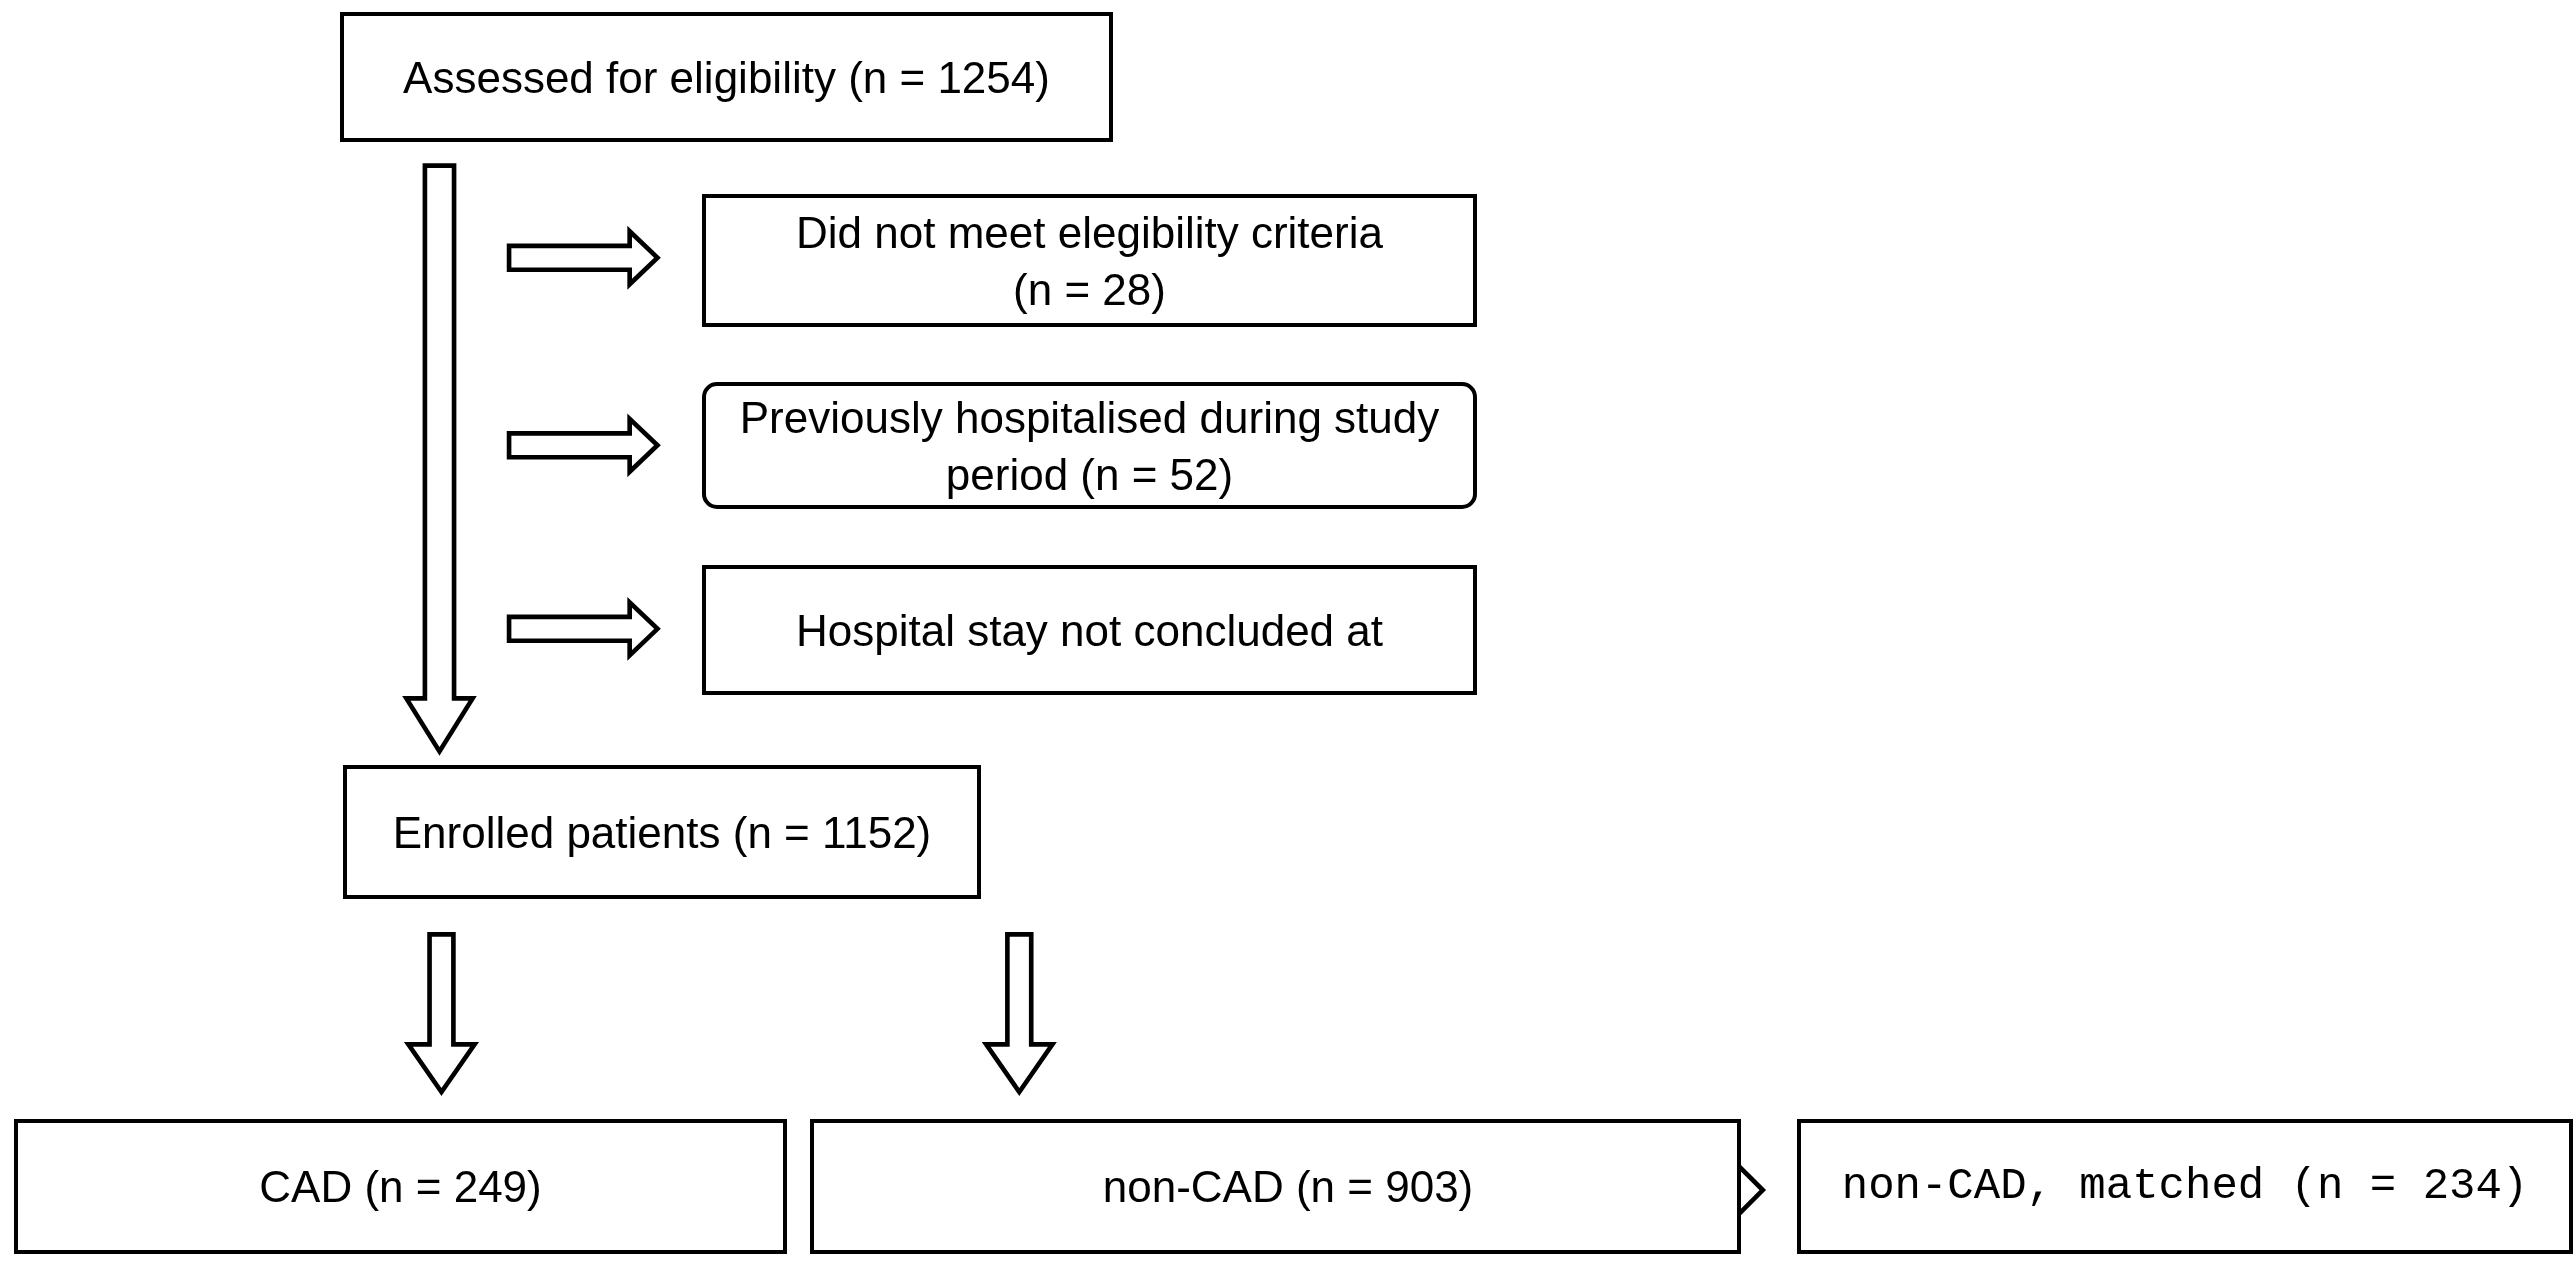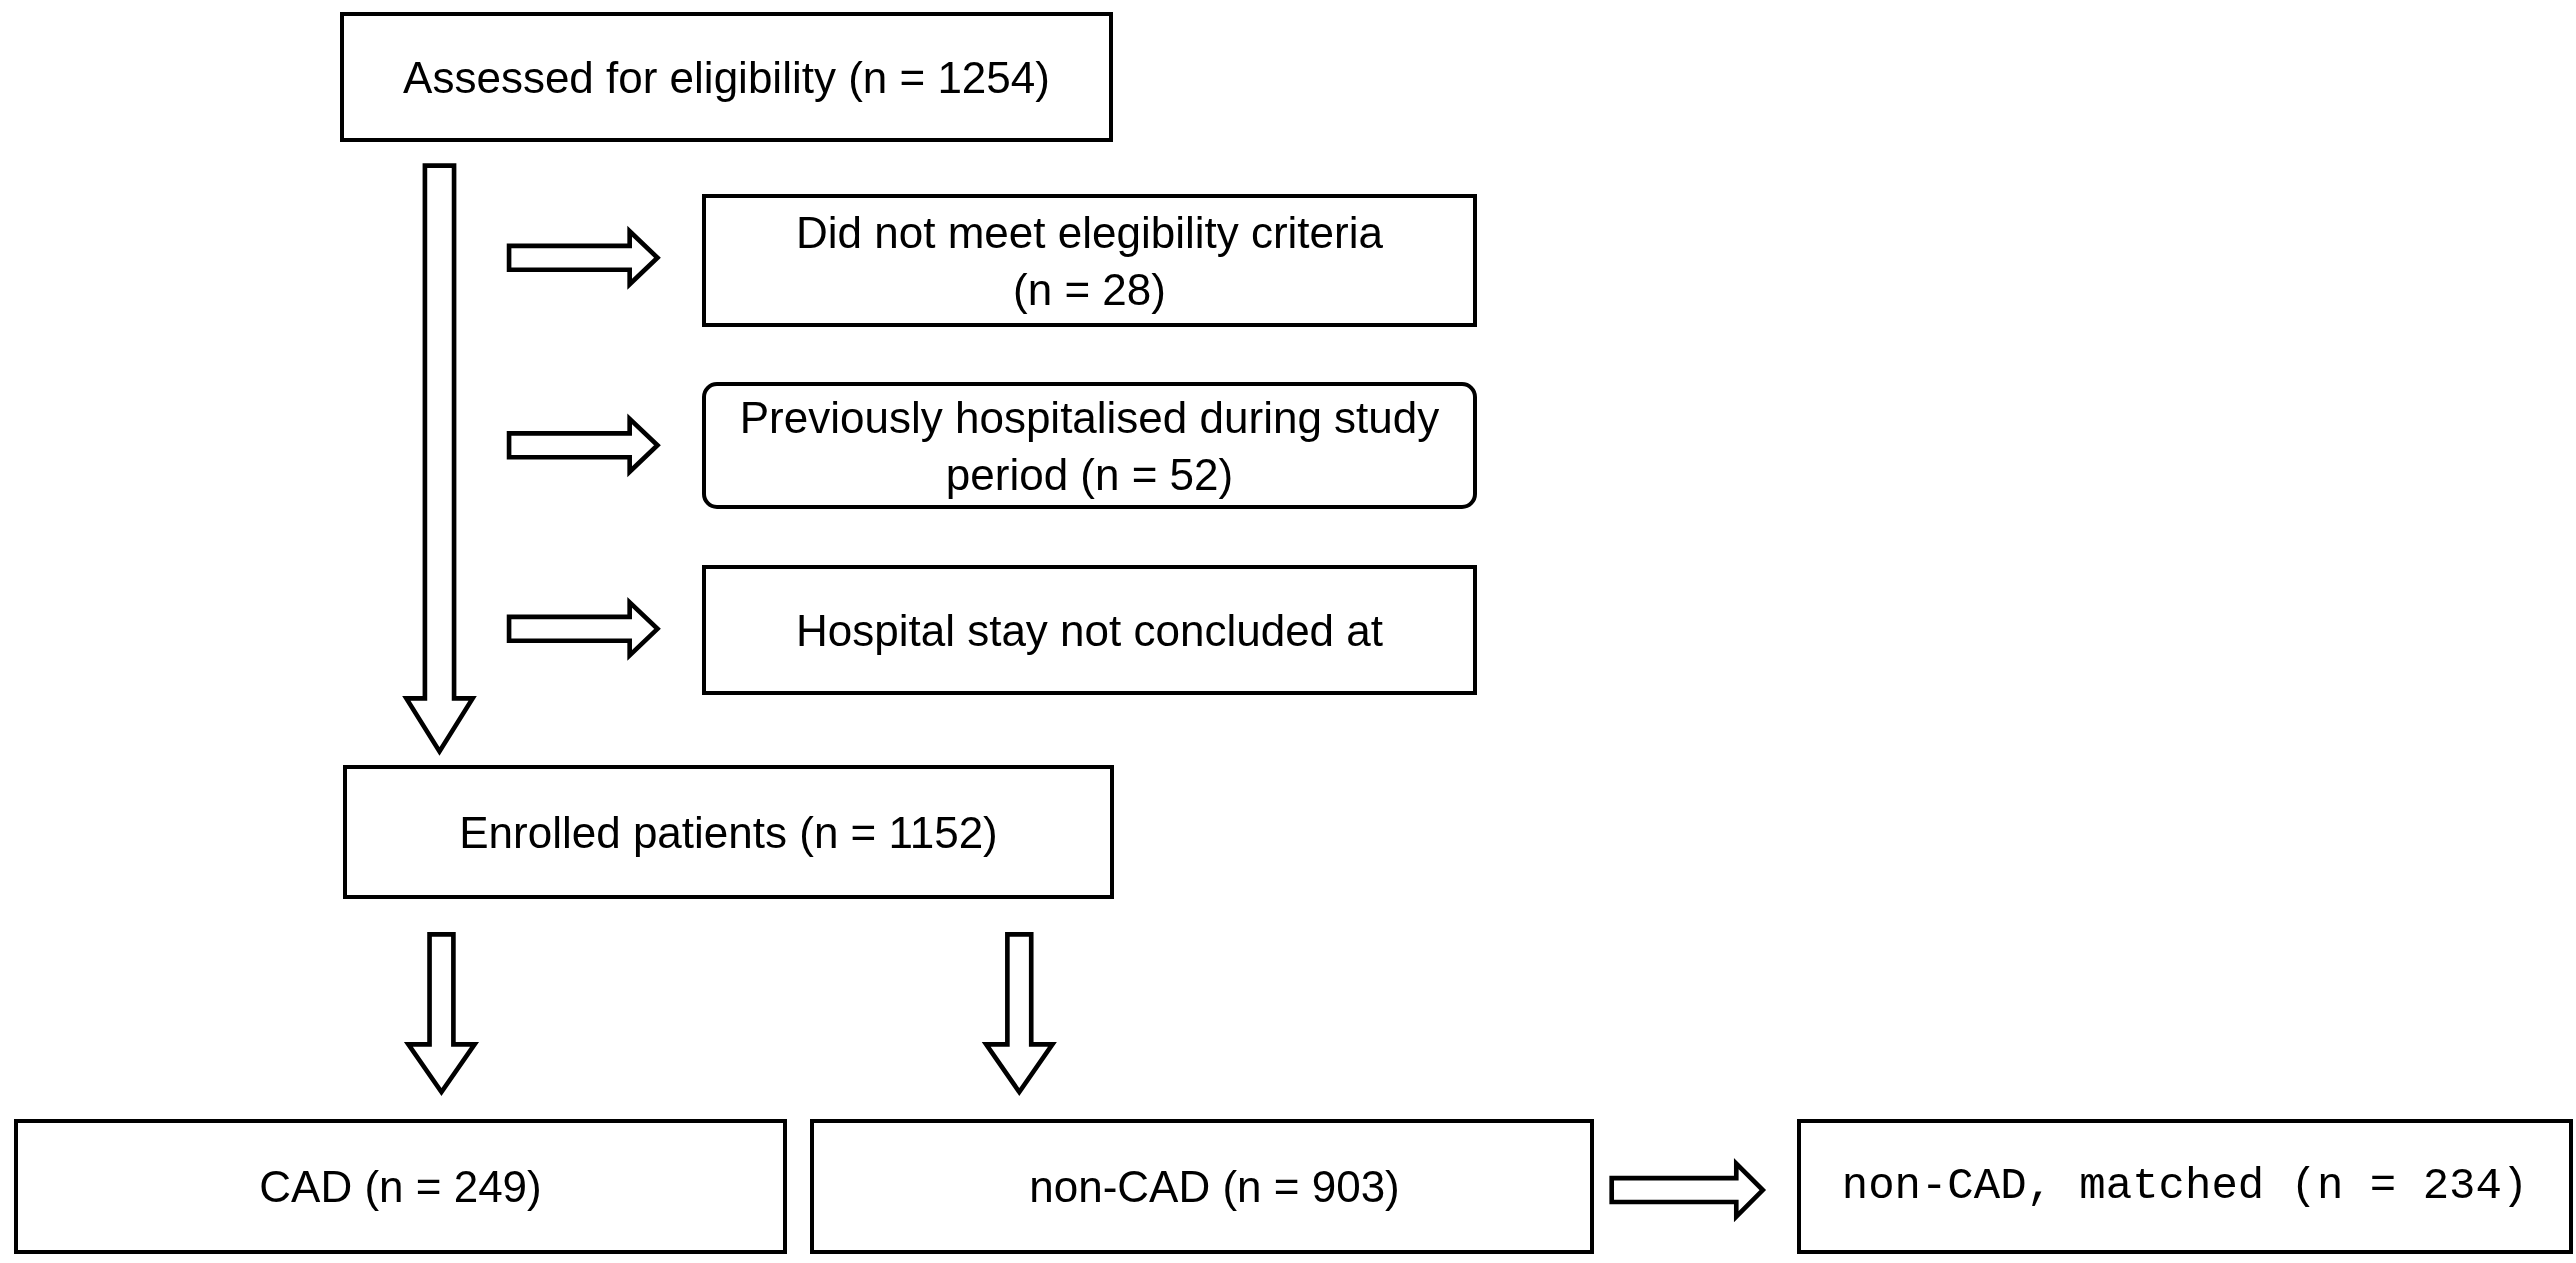--- a/index.html
+++ b/index.html
@@ -77,29 +77,29 @@
 
   <div class="box" style="left:702px; top:382px; width:775px; height:127px;border-radius:15px;">
     <span>Previously hospitalised during study</span>
     <span>period (n = 52)</span>
   </div>
 
   <div class="box" style="left:702px; top:565px; width:775px; height:130px;">
     <span>Hospital stay not concluded at</span>
   </div>
 
-  <div class="box" style="left:343px; top:765px; width:771px; height:134px;text-align:center;">
+  <div class="box" style="left:343px; top:765px; width:638px; height:134px;text-align:center;">
     <span>Enrolled patients (n = 1152)</span>
   </div>
 
   <div class="box" style="left:14px; top:1119px; width:773px; height:135px;">
     <span>CAD (n = 249)</span>
   </div>
 
-  <div class="box" style="left:810px; top:1119px; width:784px; height:135px;padding-left:25px;">
+  <div class="box" style="left:810px; top:1119px; width:931px; height:135px;padding-left:25px;">
     <span>non-CAD (n = 903)</span>
   </div>
 
   <div class="box" style="left:1797px; top:1119px; width:776px; height:135px;font-family:Liberation Mono, monospace;">
     <span>non-CAD, matched (n = 234)</span>
   </div>
 
 </div>
 
 

